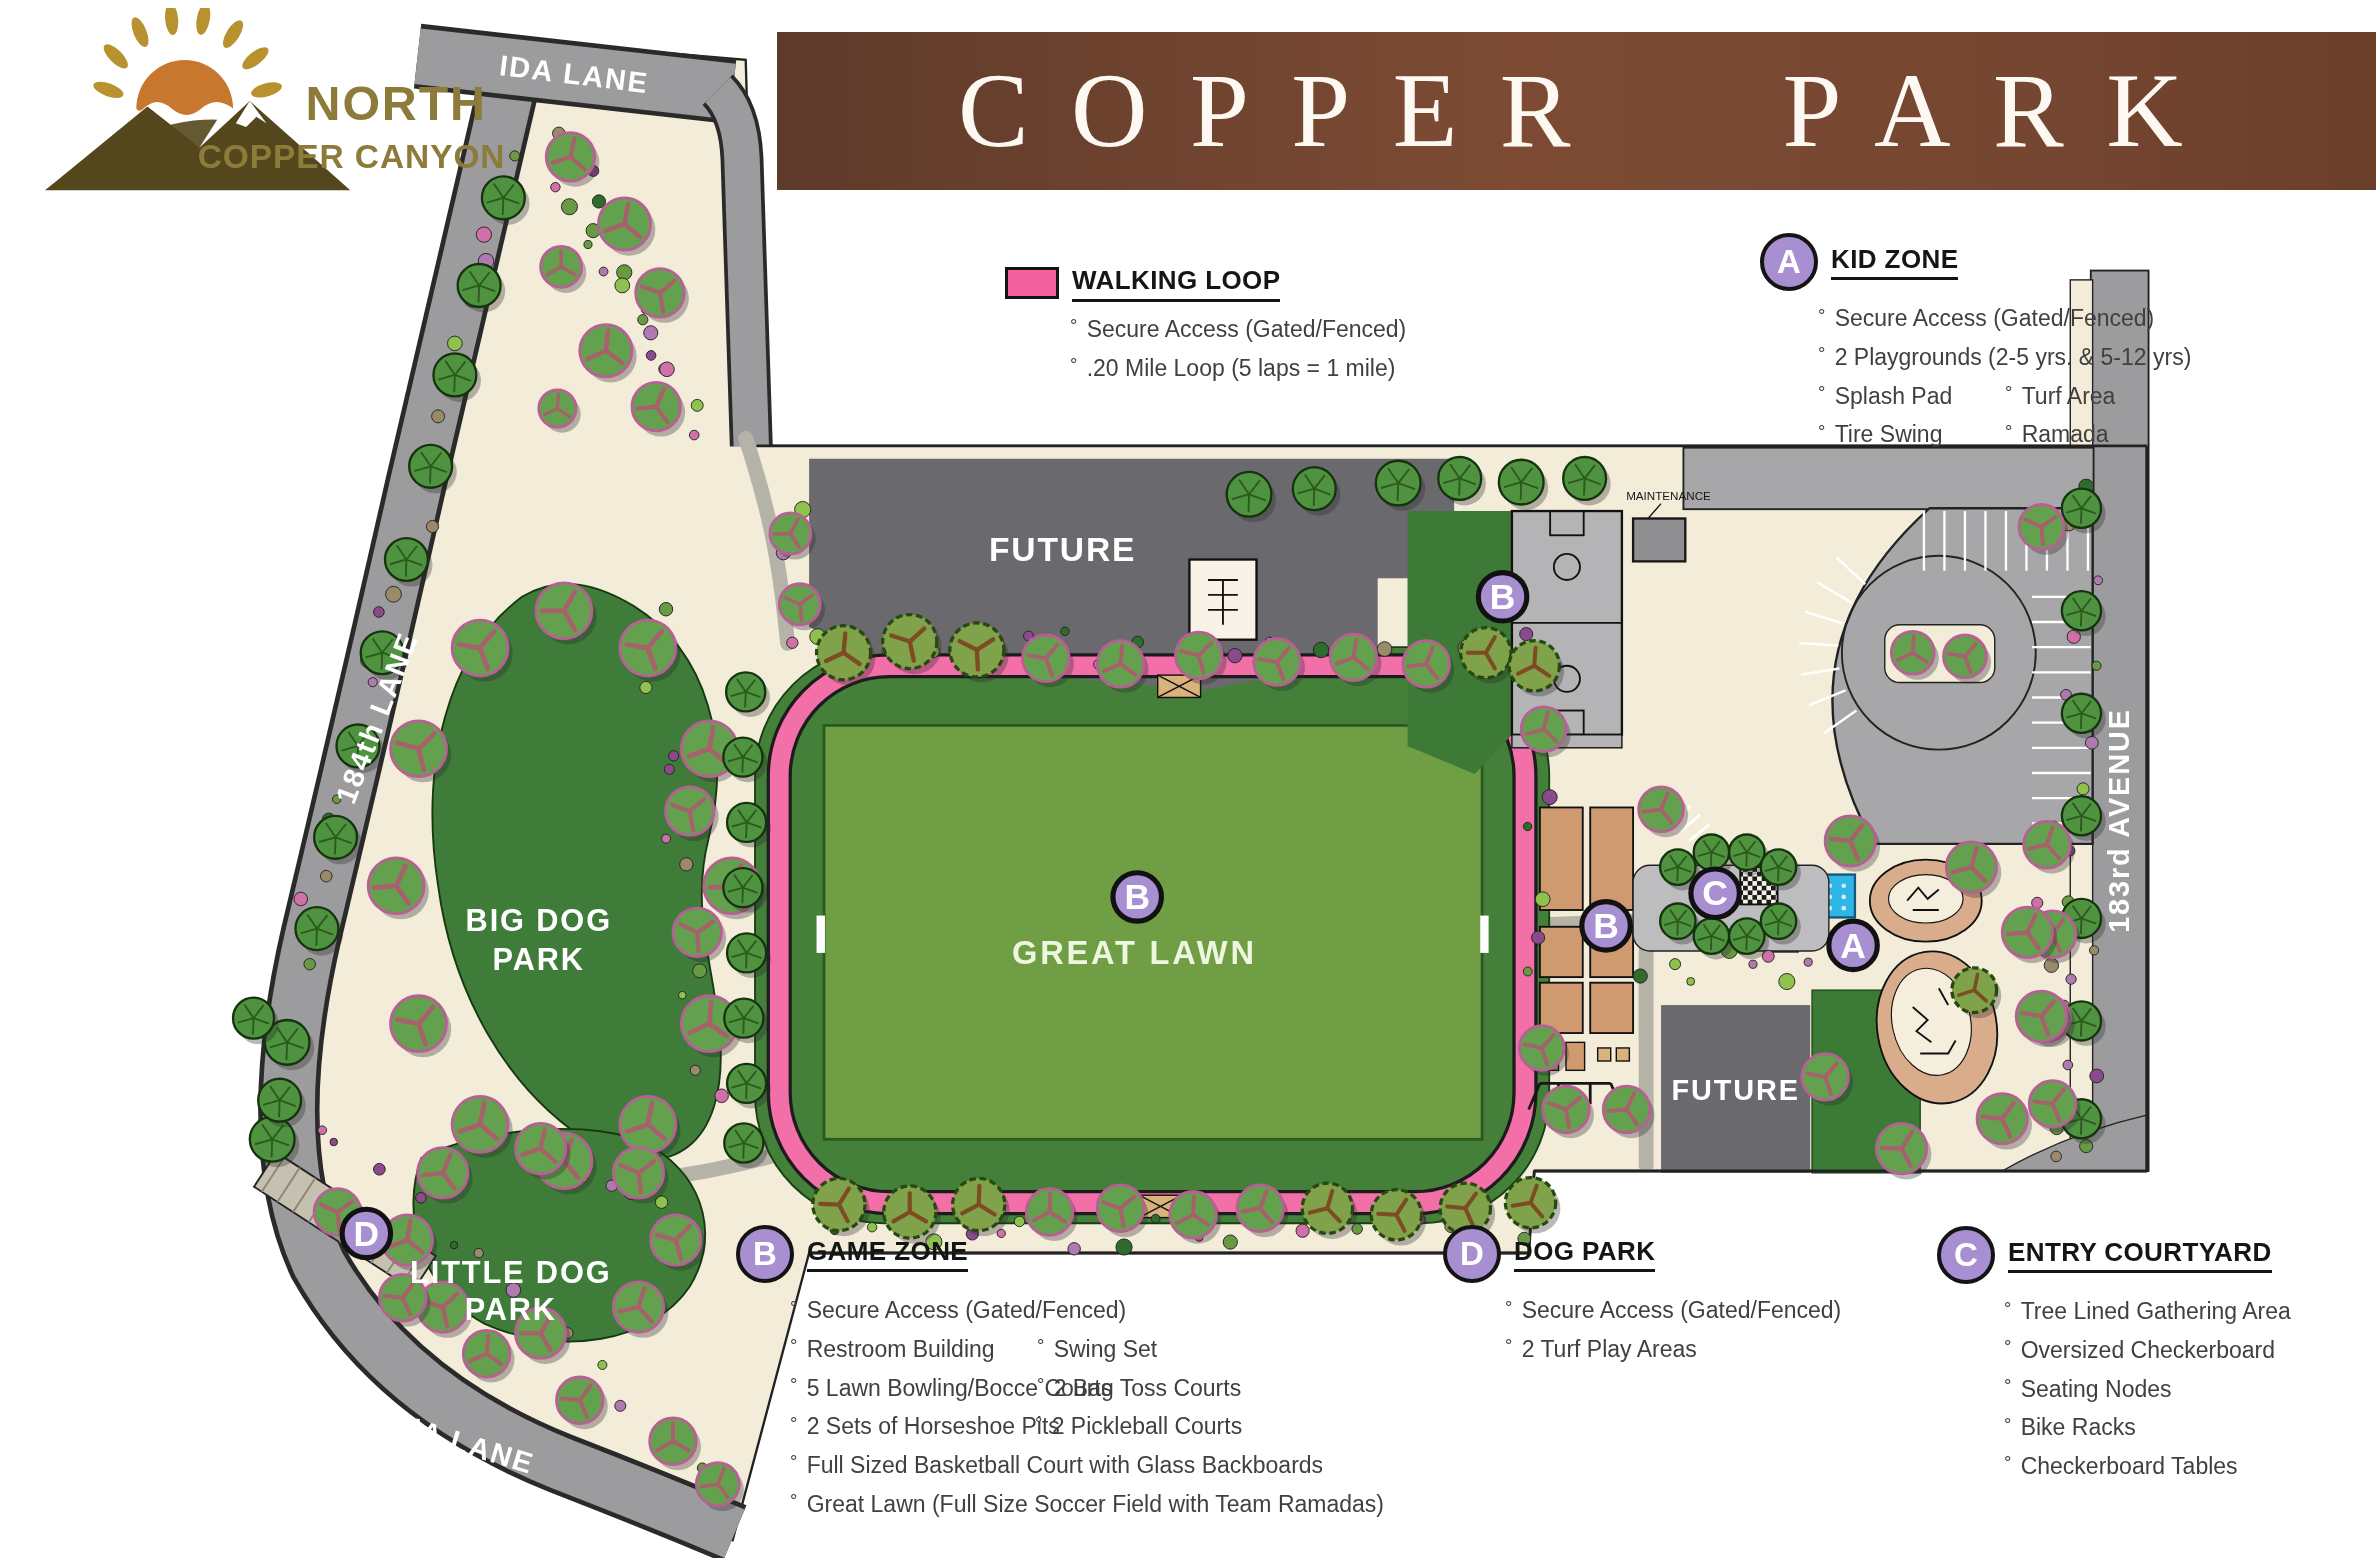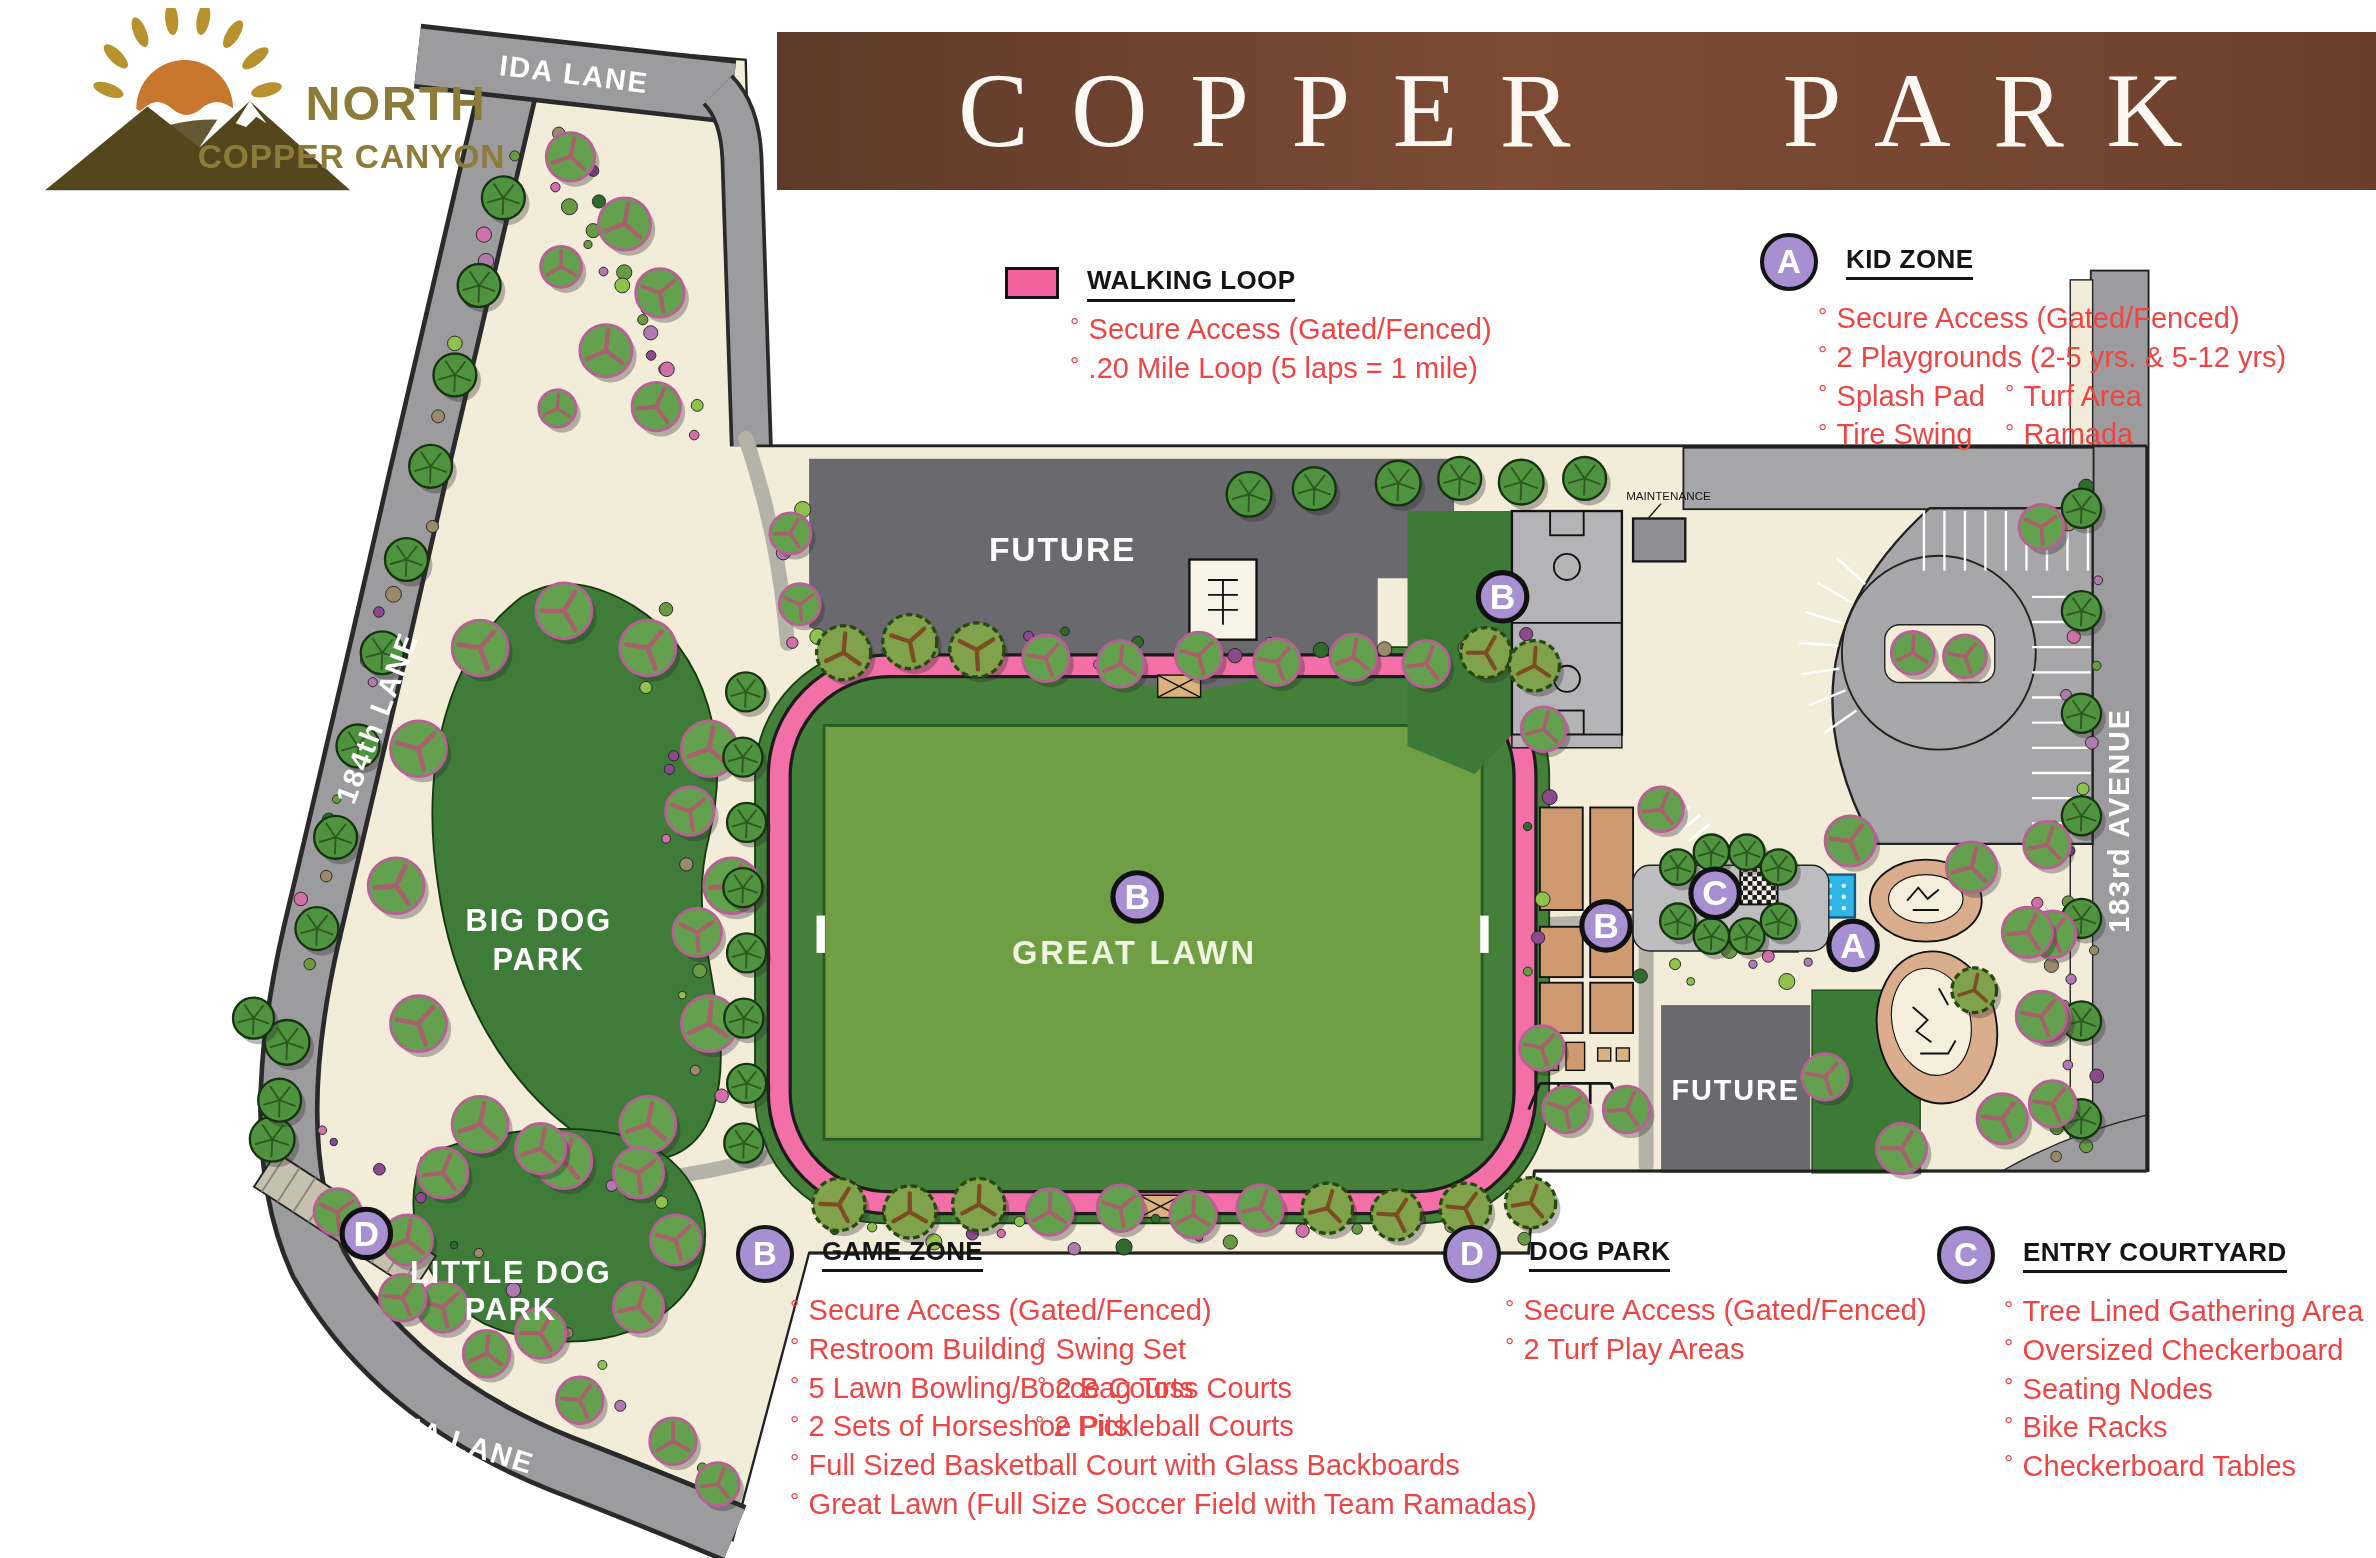--- a/index.html
+++ b/index.html
@@ -10,28 +10,28 @@
   
   #banner{position:absolute;left:777px;top:32px;width:1629px;height:158px;
     background:linear-gradient(90deg,#5e3a2a 0%,#7d4b34 45%,#744530 80%,#693e29 100%);
     display:flex;align-items:center;justify-content:center;}
   #banner h1{margin:0;color:#fdf9f2;font-family:"Liberation Serif",serif;font-weight:normal;
     font-size:106px;letter-spacing:.40em;word-spacing:.95em;white-space:nowrap;}
   
   #logo{position:absolute;left:26px;top:7.5px;width:522px;height:200px;}
   
   .legend{position:absolute;color:#151515;}
-  .legend-head{display:flex;align-items:center;gap:28px;}
+  .legend-head{display:flex;align-items:center;gap:13px;}
   .marker-chip{width:50px;height:50px;border-radius:50%;background:#a78fd2;
     border:4.7px solid #141414;color:#fff;font-weight:bold;font-size:33px;
     display:flex;align-items:center;justify-content:center;flex:0 0 auto;}
   .swatch{width:48px;height:26px;background:#f2619d;border:3.7px solid #141414;flex:0 0 auto;}
   .legend-title{font-size:26px;font-weight:bold;letter-spacing:0.4px;
     border-bottom:3.3px solid #141414;padding-bottom:2.8px;white-space:nowrap;}
-  .legend-items{margin-top:6.5px;font-size:29px;line-height:36px;color:#ef4444;}
+  .legend-items{margin-top:6.5px;font-size:23px;line-height:36px;color:#404040;}
   .li-row{position:relative;white-space:nowrap;}
   .itm::before{content:"°";margin-right:9.3px;font-size:.8em;vertical-align:4.7px;}
   .cell2{position:absolute;top:0;text-align:right;}
   
   .rd{fill:#ffffff;font-weight:bold;letter-spacing:2px;}
   .area-label{fill:#ffffff;font-weight:bold;letter-spacing:2px;}
   .lawn-label{fill:#eef6e0;font-weight:bold;letter-spacing:3px;}
   .tiny-label{fill:#161616;font-weight:normal;}
   .marker-letter{fill:#ffffff;font-weight:bold;}
 </style>

